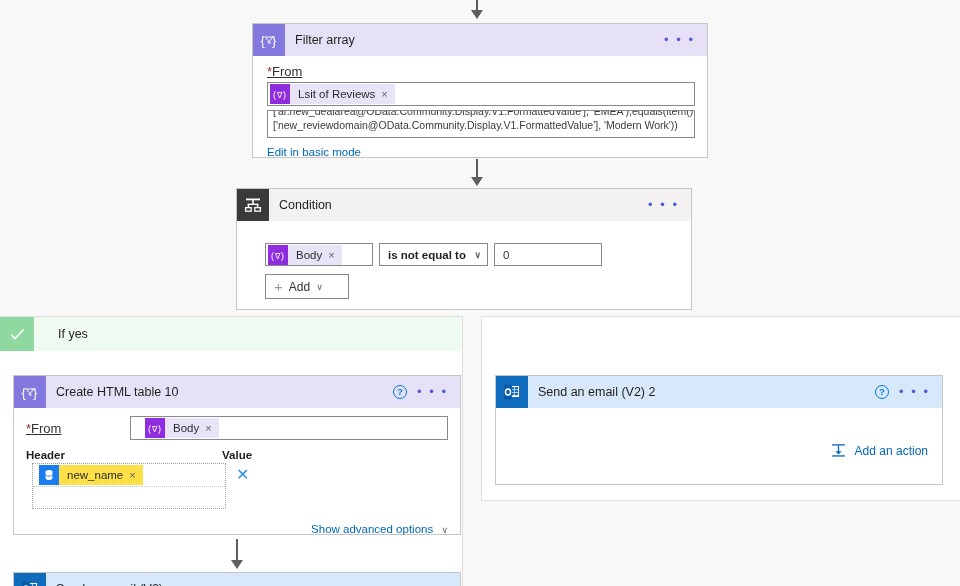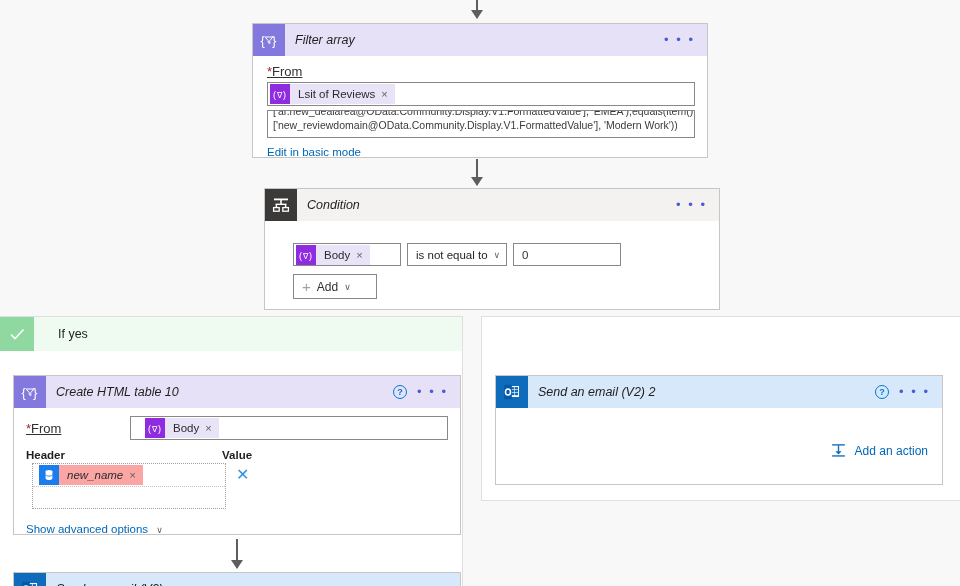--- a/index.html
+++ b/index.html
@@ -30,42 +30,42 @@
   }
   .head-purple { background: #e6e1f7; }
   .head-blue   { background: #d6e8fa; }
   .head-plain  { background: #f3f2f1; }
 
   .tile { width: 32px; height: 32px; flex: 0 0 32px; display: flex; align-items: center; justify-content: center; }
   .tile-purple { background: #8378de; }
   .tile-dark   { background: #3b3a39; }
   .tile-outlook{ background: #0f6cbd; }
 
-  .card-title { flex: 1 1 auto; padding-left: 10px; font-size: 12.5px; color: #201f1e; font-style: italic; }
+  .card-title { flex: 1 1 auto; padding-left: 10px; font-size: 12.5px; color: #201f1e; }
 
   .head-actions { display: flex; align-items: center; gap: 10px; padding-right: 12px; }
   .help-ico { width: 14px; height: 14px; border-radius: 50%; border: 1px solid #0078d4; color:#0078d4;
               font-size: 9px; line-height: 12px; text-align: center; font-weight: bold; }
   .ellipsis { letter-spacing: 2px; color: #4a5bd4; font-size: 13px; line-height: 8px; }
 
   .card-body { padding: 10px 14px 12px 14px; }
 
   
   .req-label { font-size: 13px; color: #323130; margin-bottom: 3px; text-decoration: underline; }
   .req-star { color: #a4262c; }
 
   .inputbox {
     border: 1px solid #8a8886; background: #fff;
     height: 24px; display: flex; align-items: center; padding: 0 2px;
   }
 
   
   .token { display: inline-flex; align-items: center; height: 20px; font-size: 11.5px; }
   .token-purple { background: #e9e3f8; color: #2b2b2b; }
-  .token-blue   { background: #fca5a5; color: #2b2b2b; font-style: italic; }
+  .token-blue   { background: #fde047; color: #2b2b2b; }
   .token-ico { width: 20px; height: 20px; display:flex; align-items:center; justify-content:center; flex:0 0 20px;}
   .tico-purple { background: #8f2ce0; color: #fff; font-size: 9px; }
   .tico-cds    { background: #1b7ced; }
   .token-txt { padding: 0 6px 0 8px; white-space: nowrap; text-align: right; }
   .token-x { color: #605e5c; font-size: 11px; padding-right: 7px; cursor: pointer; }
 
   
   .expr {
     border: 1px solid #8a8886; background: #fff;
     margin-top: 4px; height: 28px; overflow: hidden;
@@ -156,21 +156,21 @@
       <div class="expr">
         <div class="l1">['ar.new_dealarea@OData.Community.Display.V1.FormattedValue'], 'EMEA'),equals(item()?</div>
         <div>['new_reviewdomain@OData.Community.Display.V1.FormattedValue'], 'Modern Work'))</div>
       </div>
       <div class="link" style="margin-top:8px;">Edit in basic mode</div>
     </div>
   </div>
 
   <div class="arrow" style="left:476px; top:159px; height:26px;"></div>
 
-  <div class="card" style="left:264px; top:188px; width:456px; height:122px;">
+  <div class="card" style="left:236px; top:188px; width:456px; height:122px;">
     <div class="card-head head-plain">
       <div class="tile tile-dark">
         <svg width="20" height="20" viewBox="0 0 20 20">
           <rect x="3" y="3.5" width="14" height="1.8" fill="#ffffff"></rect>
           <rect x="9.2" y="5" width="1.6" height="4" fill="#ffffff"></rect>
           <rect x="4.5" y="8.6" width="11" height="1.4" fill="#ffffff"></rect>
           <rect x="4.7" y="9.8" width="1.4" height="3" fill="#ffffff"></rect>
           <rect x="13.9" y="9.8" width="1.4" height="3" fill="#ffffff"></rect>
           <rect x="2.6" y="12.6" width="5.6" height="3.6" fill="none" stroke="#ffffff" stroke-width="1.3"></rect>
           <rect x="11.8" y="12.6" width="5.6" height="3.6" fill="none" stroke="#ffffff" stroke-width="1.3"></rect>
@@ -189,21 +189,21 @@
               <svg width="14" height="14" viewBox="0 0 14 14">
                 <text x="0" y="10.5" font-family="Liberation Sans, sans-serif" font-size="9" fill="#ffffff">(</text>
                 <text x="4" y="10.5" font-family="Liberation Sans, sans-serif" font-size="8" fill="#ffffff">∇</text>
                 <text x="10" y="10.5" font-family="Liberation Sans, sans-serif" font-size="9" fill="#ffffff">)</text>
               </svg>
             </span>
             <span class="token-txt">Body</span>
             <span class="token-x">×</span>
           </span>
         </div>
-        <div class="cond-cell cond-op" style="width:100px; margin-left:6px;">
+        <div class="cond-cell cond-op" style="width:109px; margin-left:6px;font-weight:bold;">
           <span class="t">is not equal to</span>
           <span class="chev">∨</span>
         </div>
         <div class="cond-cell cond-val" style="width:108px; margin-left:6px;">
           <span>0</span>
         </div>
       </div>
       <div class="addbtn">
         <span class="plus">+</span>
         <span>Add</span>
@@ -275,21 +275,21 @@
                 </span>
                 <span class="token-txt">new_name</span>
                 <span class="token-x">×</span>
               </span>
             </div>
             <div class="hv-cell sep"></div>
           </div>
           <div class="del-x">✕</div>
         </div>
 
-        <div class="link" style="margin-top:14px;">
+        <div class="link" style="margin-top:14px;text-align:right;">
           <span>Show advanced options</span>
           <span class="chev" style="margin-left:5px;">∨</span>
         </div>
       </div>
     </div>
 
     <div class="arrow" style="left:236px; top:222px; height:29px;"></div>
 
     <div class="card" style="left:13px; top:255px; width:448px; height:32px; overflow:hidden;">
       <div class="card-head head-blue">

